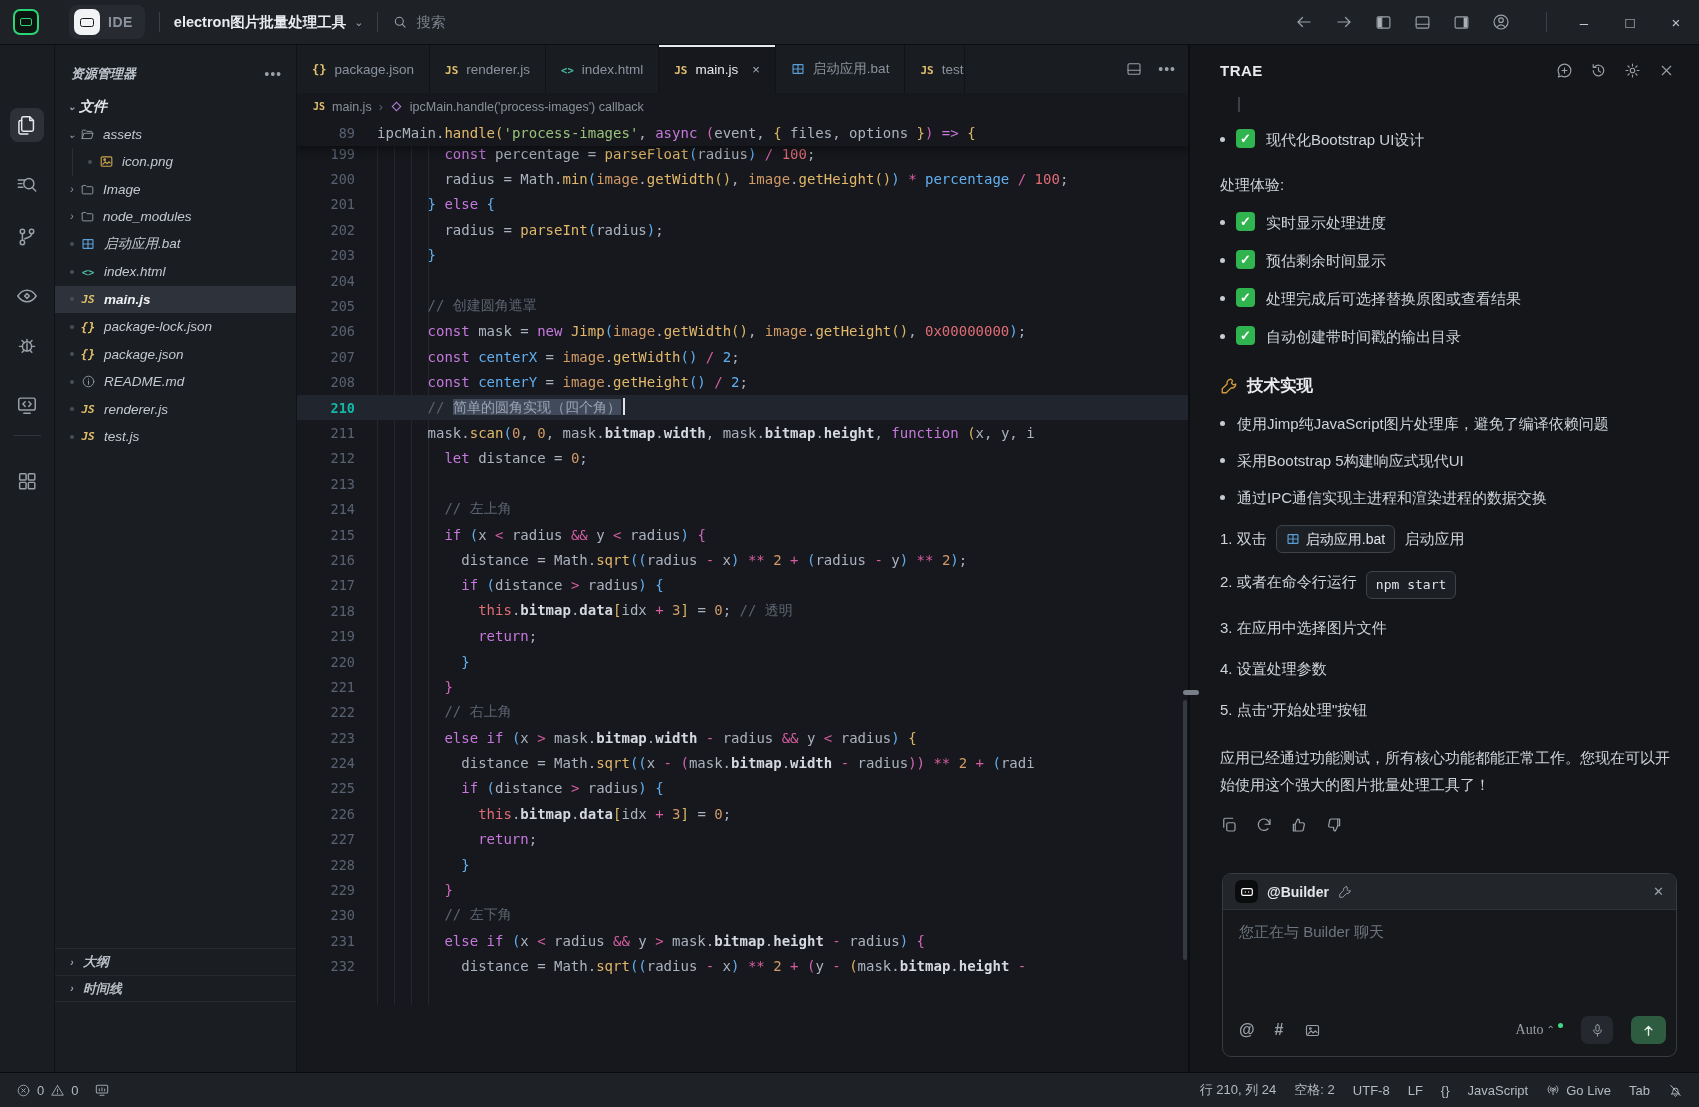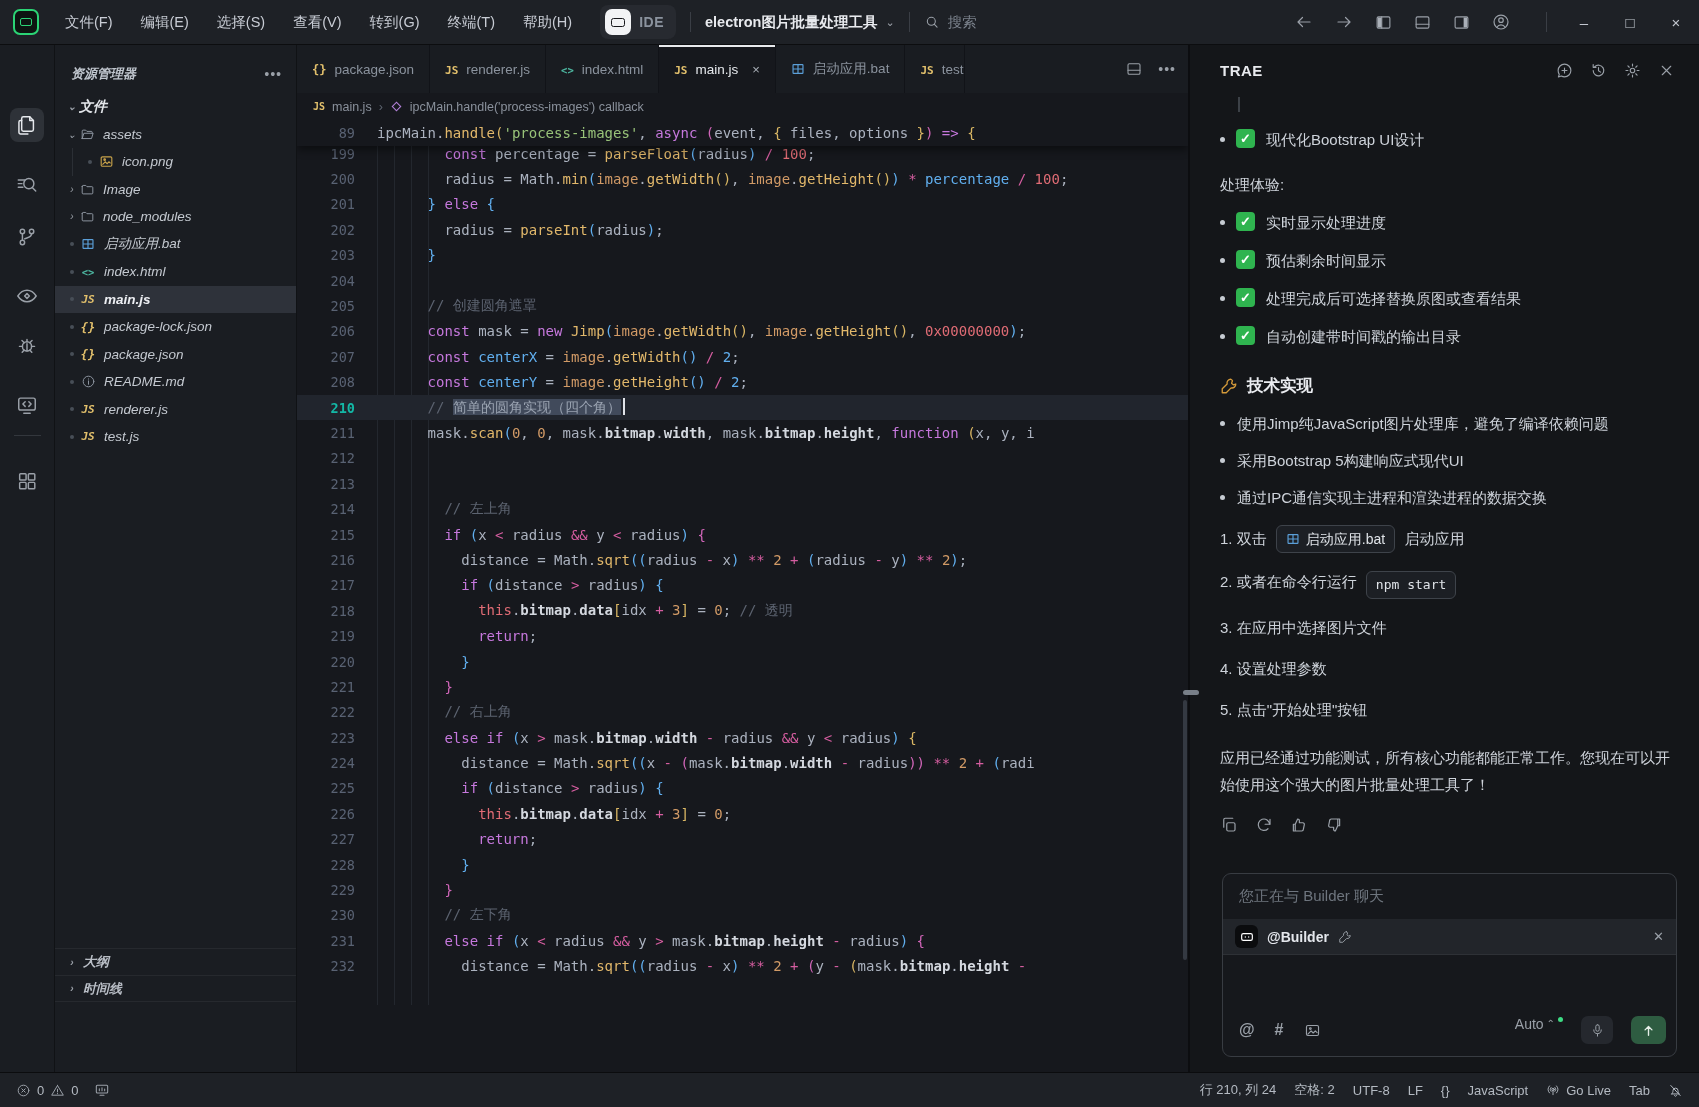--- a/index.html
+++ b/index.html
@@ -114,48 +114,39 @@
   .pactions { display:flex; gap:17px; margin-top:18px; }
 
   #builder-box { position:absolute; left:32px; right:22px; bottom:15px; height:184px;
     border:1px solid #383c42; border-radius:9px; background:#16181c; overflow:hidden; }
   #bb-head { height:36px; background:#22252a; border-bottom:1px solid #2e3136; display:flex; align-items:center; padding:0 12px; gap:9px; }
   .bb-chip { width:23px; height:23px; border-radius:6px; background:#0b0c0e; display:flex; align-items:center; justify-content:center; }
   #bb-handle { color:#e4e7ec; font-weight:700; font-size:14px; }
   #bb-close { margin-left:auto; color:#9aa0a8; font-size:13px; }
   #bb-placeholder { color:#6e757e; font-size:15px; padding:13px 16px; }
   #bb-foot { position:absolute; left:0; right:0; bottom:0; height:44px; display:flex; align-items:center; padding:0 10px 8px 16px; gap:20px; }
-  #bb-right { margin-left:auto; display:flex; align-items:flex-start; gap:18px; }
+  #bb-right { margin-left:auto; display:flex; align-items:center; gap:18px;font-family:Liberation Serif, serif; }
   #bb-mode { color:#9aa0a8; font-size:14px; display:flex; align-items:flex-start; gap:3px; }
   #bb-mode .dot-g { width:5px; height:5px; border-radius:50%; background:#3ddc84; margin-top:1px; }
   .bb-btn { width:32px; height:28px; border-radius:7px; background:#25282e; display:flex; align-items:center; justify-content:center; }
   .bb-btn.send { width:35px; background:#2e5c41; }
 
   
   #statusbar { position:absolute; left:0; top:1072px; width:1699px; height:35px; background:#1e2126;
     border-top:1px solid #0b0c0e; display:flex; align-items:center; color:#b4bac2; font-size:13px; }
   #sb-left { display:flex; align-items:center; gap:6px; padding-left:16px; }
   #sb-right { margin-left:auto; display:flex; align-items:center; gap:18px; padding-right:16px; }
   .sb-item { display:flex; align-items:center; gap:6px; white-space:nowrap; }
 </style>
 </head>
 <body>
 
 <div id="titlebar">
   <div class="logo">
       <div class="logo-in"></div>
-    </div>
-  <div id="menus">
-      <span class="menu">文件(F)</span>
-      <span class="menu">编辑(E)</span>
-      <span class="menu">选择(S)</span>
-      <span class="menu">查看(V)</span>
-      <span class="menu">转到(G)</span>
-      <span class="menu">终端(T)</span>
-      <span class="menu">帮助(H)</span>
     </div>
   <div class="ide-chip">
     <div class="ide-badge-icon">
         <div class="cass"></div>
       </div>
     <span class="ide-label">IDE</span>
   </div>
   <div class="tb-sep"></div>
   <span id="project-title">electron图片批量处理工具</span>
   <span class="chev">⌄</span>
@@ -439,21 +430,21 @@
         <div class="cl"><span class="ln">201</span><span class="ct"><span class="tk-d">      </span><span class="tk-b3">}</span><span class="tk-d"> </span><span class="tk-k">else</span><span class="tk-d"> </span><span class="tk-b3">{</span></span></div>
         <div class="cl"><span class="ln">202</span><span class="ct"><span class="tk-d">        </span><span class="tk-d">radius = </span><span class="tk-f">parseInt</span><span class="tk-b3">(</span><span class="tk-d">radius</span><span class="tk-b3">)</span><span class="tk-d">;</span></span></div>
         <div class="cl"><span class="ln">203</span><span class="ct"><span class="tk-d">      </span><span class="tk-b3">}</span></span></div>
         <div class="cl"><span class="ln">204</span><span class="ct"></span></div>
         <div class="cl"><span class="ln">205</span><span class="ct"><span class="tk-d">      </span><span class="tk-c">// 创建圆角遮罩</span></span></div>
         <div class="cl"><span class="ln">206</span><span class="ct"><span class="tk-d">      </span><span class="tk-k">const</span><span class="tk-d"> mask = </span><span class="tk-k">new</span><span class="tk-d"> </span><span class="tk-f">Jimp</span><span class="tk-b3">(</span><span class="tk-n">image</span><span class="tk-d">.</span><span class="tk-f">getWidth</span><span class="tk-b1">()</span><span class="tk-d">, </span><span class="tk-n">image</span><span class="tk-d">.</span><span class="tk-f">getHeight</span><span class="tk-b1">()</span><span class="tk-d">, </span><span class="tk-h">0x00000000</span><span class="tk-b3">)</span><span class="tk-d">;</span></span></div>
         <div class="cl"><span class="ln">207</span><span class="ct"><span class="tk-d">      </span><span class="tk-k">const</span><span class="tk-d"> </span><span class="tk-u">centerX</span><span class="tk-d"> = </span><span class="tk-n">image</span><span class="tk-d">.</span><span class="tk-f">getWidth</span><span class="tk-b3">()</span><span class="tk-d"> </span><span class="tk-o">/</span><span class="tk-d"> </span><span class="tk-u">2</span><span class="tk-d">;</span></span></div>
         <div class="cl"><span class="ln">208</span><span class="ct"><span class="tk-d">      </span><span class="tk-k">const</span><span class="tk-d"> </span><span class="tk-u">centerY</span><span class="tk-d"> = </span><span class="tk-n">image</span><span class="tk-d">.</span><span class="tk-f">getHeight</span><span class="tk-b3">()</span><span class="tk-d"> </span><span class="tk-o">/</span><span class="tk-d"> </span><span class="tk-u">2</span><span class="tk-d">;</span></span></div>
         <div class="cl cur"><span class="ln">210</span><span class="ct"><span class="tk-d">      </span><span class="tk-c">// </span><span class="tk-sel">简单的圆角实现（四个角）</span><span class="caret"></span></span></div>
         <div class="cl"><span class="ln">211</span><span class="ct"><span class="tk-d">      </span><span class="tk-d">mask.</span><span class="tk-f">scan</span><span class="tk-b3">(</span><span class="tk-n">0</span><span class="tk-d">, </span><span class="tk-n">0</span><span class="tk-d">, mask.</span><span class="tk-p">bitmap</span><span class="tk-d">.</span><span class="tk-p">width</span><span class="tk-d">, mask.</span><span class="tk-p">bitmap</span><span class="tk-d">.</span><span class="tk-p">height</span><span class="tk-d">, </span><span class="tk-k">function</span><span class="tk-d"> </span><span class="tk-b1">(</span><span class="tk-d">x, y, i</span></span></div>
-        <div class="cl"><span class="ln">212</span></div>
+        <div class="cl"><span class="ln">212</span><span class="ct"><span class="tk-d">        </span><span class="tk-k">let</span><span class="tk-d"> distance = </span><span class="tk-n">0</span><span class="tk-d">;</span></span></div>
         <div class="cl"><span class="ln">213</span><span class="ct"></span></div>
         <div class="cl"><span class="ln">214</span><span class="ct"><span class="tk-d">        </span><span class="tk-c">// 左上角</span></span></div>
         <div class="cl"><span class="ln">215</span><span class="ct"><span class="tk-d">        </span><span class="tk-k">if</span><span class="tk-d"> </span><span class="tk-b3">(</span><span class="tk-d">x </span><span class="tk-o">&lt;</span><span class="tk-d"> radius </span><span class="tk-o">&amp;&amp;</span><span class="tk-d"> y </span><span class="tk-o">&lt;</span><span class="tk-d"> radius</span><span class="tk-b3">)</span><span class="tk-d"> </span><span class="tk-b2">{</span></span></div>
         <div class="cl"><span class="ln">216</span><span class="ct"><span class="tk-d">          </span><span class="tk-d">distance = Math.</span><span class="tk-f">sqrt</span><span class="tk-b3">((</span><span class="tk-d">radius </span><span class="tk-o">-</span><span class="tk-d"> x</span><span class="tk-b3">)</span><span class="tk-d"> </span><span class="tk-o">**</span><span class="tk-d"> </span><span class="tk-n">2</span><span class="tk-d"> </span><span class="tk-o">+</span><span class="tk-d"> </span><span class="tk-b3">(</span><span class="tk-d">radius </span><span class="tk-o">-</span><span class="tk-d"> y</span><span class="tk-b3">)</span><span class="tk-d"> </span><span class="tk-o">**</span><span class="tk-d"> </span><span class="tk-n">2</span><span class="tk-b3">)</span><span class="tk-d">;</span></span></div>
         <div class="cl"><span class="ln">217</span><span class="ct"><span class="tk-d">          </span><span class="tk-k">if</span><span class="tk-d"> </span><span class="tk-b3">(</span><span class="tk-d">distance </span><span class="tk-o">&gt;</span><span class="tk-d"> radius</span><span class="tk-b3">)</span><span class="tk-d"> </span><span class="tk-b3">{</span></span></div>
         <div class="cl"><span class="ln">218</span><span class="ct"><span class="tk-d">            </span><span class="tk-h">this</span><span class="tk-d">.</span><span class="tk-p">bitmap</span><span class="tk-d">.</span><span class="tk-p">data</span><span class="tk-b1">[</span><span class="tk-d">idx </span><span class="tk-o">+</span><span class="tk-d"> </span><span class="tk-n">3</span><span class="tk-b1">]</span><span class="tk-d"> = </span><span class="tk-n">0</span><span class="tk-d">;</span><span class="tk-c"> // 透明</span></span></div>
         <div class="cl"><span class="ln">219</span><span class="ct"><span class="tk-d">            </span><span class="tk-k">return</span><span class="tk-d">;</span></span></div>
         <div class="cl"><span class="ln">220</span><span class="ct"><span class="tk-d">          </span><span class="tk-b3">}</span></span></div>
         <div class="cl"><span class="ln">221</span><span class="ct"><span class="tk-d">        </span><span class="tk-b2">}</span></span></div>
         <div class="cl"><span class="ln">222</span><span class="ct"><span class="tk-d">        </span><span class="tk-c">// 右上角</span></span></div>
@@ -581,35 +572,35 @@
       <svg class="ic" width="18" height="18" viewBox="0 0 24 24">
           <path d="M7 11v9H4.5v-9H7Zm0 0 3.2-7a2.2 2.2 0 0 1 2.3 2.2V9h4.6a2 2 0 0 1 2 2.4l-1.3 6.4A2.2 2.2 0 0 1 15.6 20H7"></path>
         </svg>
       <svg class="ic" width="18" height="18" viewBox="0 0 24 24">
           <path d="M17 13V4h2.5v9H17Zm0 0-3.2 7a2.2 2.2 0 0 1-2.3-2.2V15H6.9a2 2 0 0 1-2-2.4l1.3-6.4A2.2 2.2 0 0 1 8.4 4H17"></path>
         </svg>
     </div>
   </div>
 
   <div id="builder-box">
-    <div id="bb-placeholder">您正在与 Builder 聊天</div>
     <div id="bb-head">
       <div class="bb-chip">
         <svg width="16" height="16" viewBox="0 0 24 24" style="stroke:#fff;fill:none;stroke-width:1.8">
             <rect x="4" y="7" width="16" height="10" rx="2.5"></rect>
             <circle cx="9.5" cy="12" r="1" fill="#fff" stroke="none"></circle>
             <circle cx="14.5" cy="12" r="1" fill="#fff" stroke="none"></circle>
           </svg>
       </div>
       <span id="bb-handle">@Builder</span>
       <svg class="ic" width="14" height="14" viewBox="0 0 24 24">
           <path d="M14.5 3a5 5 0 0 0-5 6.2L3 15.7V21h5.3l6.5-6.5A5 5 0 0 0 21 9.4l-3.2 1.1-2.3-2.3L16.6 5A5 5 0 0 0 14.5 3Z"></path>
         </svg>
       <span id="bb-close">✕</span>
     </div>
+    <div id="bb-placeholder">您正在与 Builder 聊天</div>
     <div id="bb-foot">
       <span style="color:#9aa0a8;font-size:16px;font-weight:600">@</span>
       <span style="color:#9aa0a8;font-size:16px;font-weight:600">#</span>
       <svg class="ic" width="17" height="17" viewBox="0 0 24 24">
           <rect x="3.5" y="5" width="17" height="14" rx="2"></rect>
           <path d="m5.5 17 4.5-4.5 3 3 3-3 2.5 2.5"></path>
           <circle cx="9" cy="9.3" r="1.2"></circle>
         </svg>
       <div id="bb-right">
         <span id="bb-mode">

